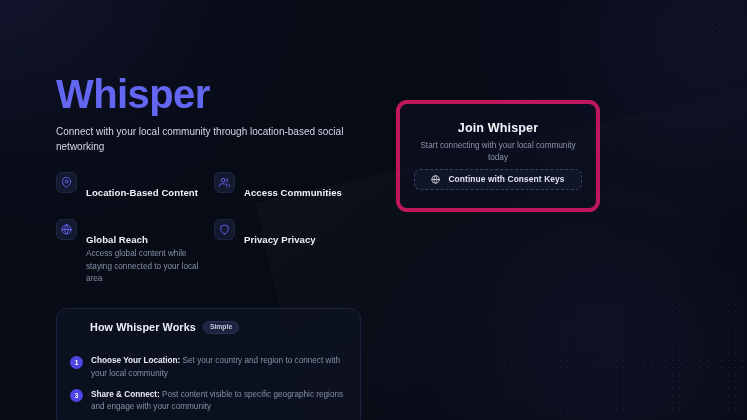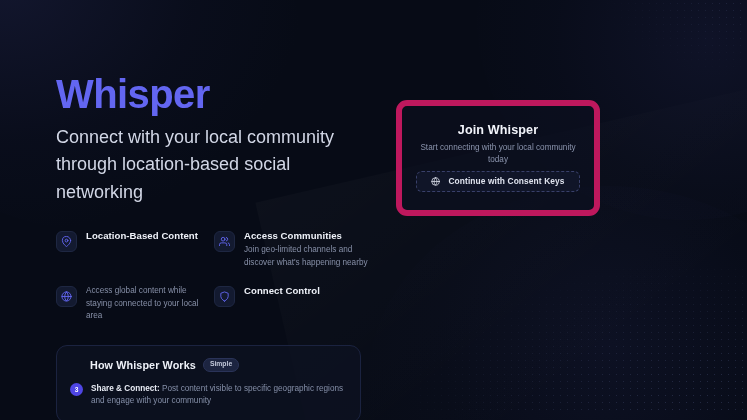--- a/index.html
+++ b/index.html
@@ -95,26 +95,26 @@
   
   .brand {
     font-size: 40px;
     font-weight: 700;
     letter-spacing: -0.6px;
     color: #6366f1;
     line-height: 1.12;
     margin-bottom: 7px;
   }
   .tagline {
-    font-size: 18px;
+    font-size: 10px;
     line-height: 1.52;
     color: #d2d7e6;
     font-weight: 400;
     max-width: 310px;
-    margin-bottom: 24px;
+    margin-bottom: 17px;
   }
 
   
   .features {
     display: grid;
     grid-template-columns: 158px 158px;
     column-gap: 0px;
     row-gap: 16px;
     width: 320px;
     margin-left: 0px;
@@ -138,41 +138,42 @@
   }
   .feat-icon svg { display: block; }
   .feat-text { min-width: 0; }
   .feat-title {
     font-size: 9.6px;
     font-weight: 700;
     color: #eef1f8;
     line-height: 1.3;
     margin-bottom: 2px;
     letter-spacing: 0.05px;
+    margin-top: 16px;
   }
   .feat-desc {
     font-size: 8.2px;
     line-height: 1.52;
     color: #8790a8;
   }
 
   
   .how-card {
     margin-top: 22px;
     width: 305px;
     background: rgba(14,19,36,0.62);
     border: 1px solid #1b2340;
     border-radius: 11px;
     padding: 12px 13px 14px 13px;
   }
   .how-head {
     display: flex;
     align-items: center;
     gap: 7px;
-    margin-bottom: 11px;
+    margin-bottom: 21px;
     padding-left: 20px;
   }
   .how-title {
     font-size: 10.8px;
     font-weight: 700;
     color: #eef1f8;
     letter-spacing: 0.1px;
   }
   .how-badge {
     font-size: 6.8px;
@@ -210,21 +211,21 @@
   }
 
   
   .right-col {
     flex: 0 0 204px;
     width: 204px;
     margin-top: 28px;
   }
   .auth-card {
     background: rgba(12,17,33,0.55);
-    border: 6px solid #be185d;
+    border: 4px solid #be185d;
     border-radius: 11px;
     padding: 17px 14px 18px 14px;
     text-align: center;
   }
   .auth-title {
     font-size: 12.6px;
     font-weight: 700;
     color: #f2f4fa;
     margin-bottom: 5px;
     letter-spacing: 0.1px;
@@ -293,58 +294,64 @@
           <span class="feat-icon">
             <svg width="11" height="11" viewBox="0 0 24 24" fill="none" stroke="#6366f1" stroke-width="2" stroke-linecap="round" stroke-linejoin="round">
               <path d="M17 21v-2a4 4 0 0 0-4-4H5a4 4 0 0 0-4 4v2"></path>
               <circle cx="9" cy="7" r="4"></circle>
               <path d="M23 21v-2a4 4 0 0 0-3-3.87"></path>
               <path d="M16 3.13a4 4 0 0 1 0 7.75"></path>
             </svg>
           </span>
           <div class="feat-text">
             <div class="feat-title">Access Communities</div>
-            <div class="feat-desc">Join geo-limited channels and discover what's happening nearby</div>
           </div>
         </div>
 
         <div class="feature">
           <span class="feat-icon">
             <svg width="11" height="11" viewBox="0 0 24 24" fill="none" stroke="#6366f1" stroke-width="2" stroke-linecap="round" stroke-linejoin="round">
               <circle cx="12" cy="12" r="10"></circle>
               <line x1="2" y1="12" x2="22" y2="12"></line>
               <path d="M12 2a15.3 15.3 0 0 1 4 10 15.3 15.3 0 0 1-4 10 15.3 15.3 0 0 1-4-10 15.3 15.3 0 0 1 4-10z"></path>
             </svg>
           </span>
           <div class="feat-text">
+            <div class="feat-title">Global Reach</div>
             <div class="feat-desc">Access global content while staying connected to your local area</div>
           </div>
         </div>
 
         <div class="feature">
           <span class="feat-icon">
             <svg width="11" height="11" viewBox="0 0 24 24" fill="none" stroke="#6366f1" stroke-width="2" stroke-linecap="round" stroke-linejoin="round">
               <path d="M12 22s8-4 8-10V5l-8-3-8 3v7c0 6 8 10 8 10z"></path>
             </svg>
           </span>
           <div class="feat-text">
-            <div class="feat-title">Connect Control</div>
+            <div class="feat-title">Privacy Privacy</div>
           </div>
         </div>
 
       </div>
 
       <div class="how-card">
         <div class="how-head">
           <span class="how-title">How Whisper Works</span>
           <span class="how-badge">Simple</span>
         </div>
 
         <div class="steps">
 
+          <div class="step">
+            <span class="step-num">1</span>
+            <div class="step-body">
+              <b>Choose Your Location:</b><span> Set your country and region to connect with your local community</span>
+            </div>
+          </div>
 
 
           <div class="step">
             <span class="step-num">3</span>
             <div class="step-body">
               <b>Share &amp; Connect:</b><span> Post content visible to specific geographic regions and engage with your community</span>
             </div>
           </div>
 
         </div>

